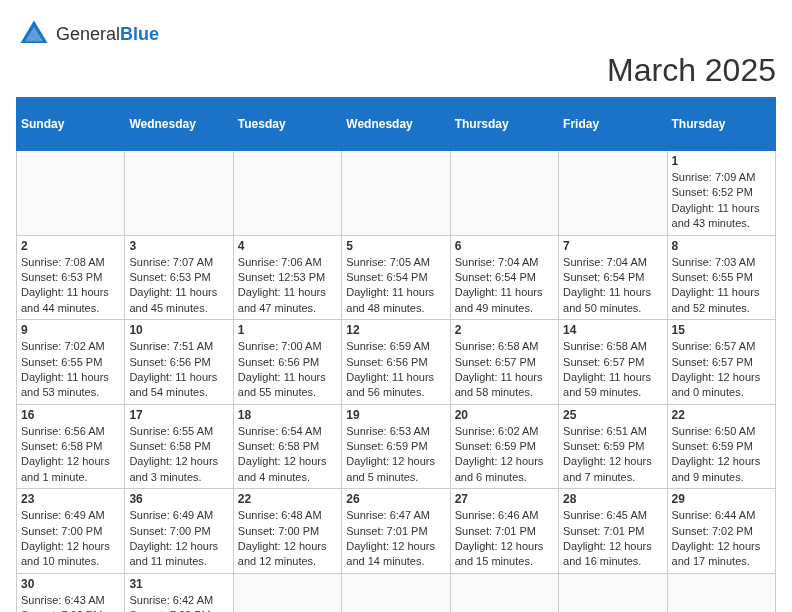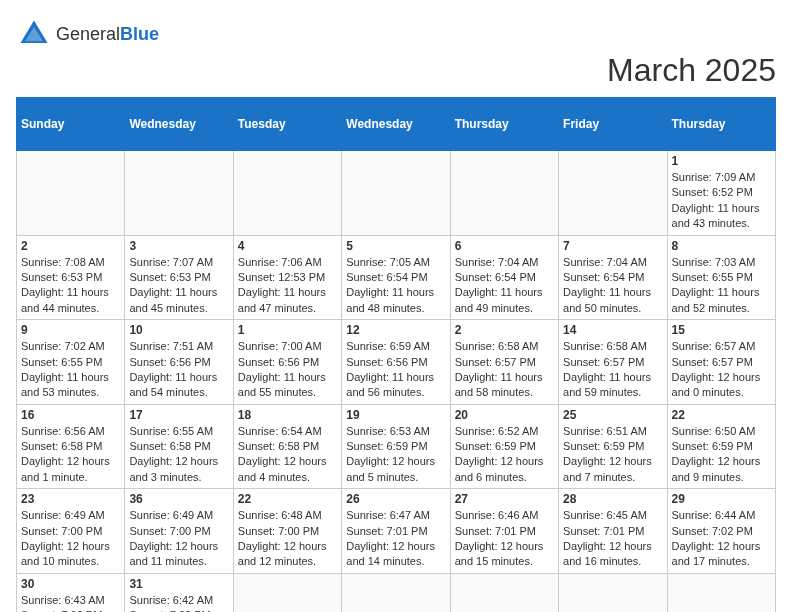--- a/index.html
+++ b/index.html
@@ -239,21 +239,21 @@
 Daylight: 12 hours and 4 minutes.</div>
         </td>
         <td>
           <span class="day-number">19</span>
           <div class="day-info">Sunrise: 6:53 AM
 Sunset: 6:59 PM
 Daylight: 12 hours and 5 minutes.</div>
         </td>
         <td>
           <span class="day-number">20</span>
-          <div class="day-info">Sunrise: 6:52 AM
+          <div class="day-info">Sunrise: 6:02 AM
 Sunset: 6:59 PM
 Daylight: 12 hours and 6 minutes.</div>
         </td>
         <td>
           <span class="day-number">25</span>
           <div class="day-info">Sunrise: 6:51 AM
 Sunset: 6:59 PM
 Daylight: 12 hours and 7 minutes.</div>
         </td>
         <td>

